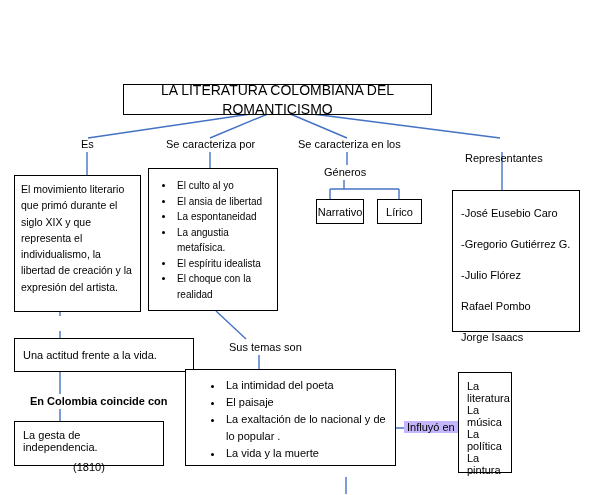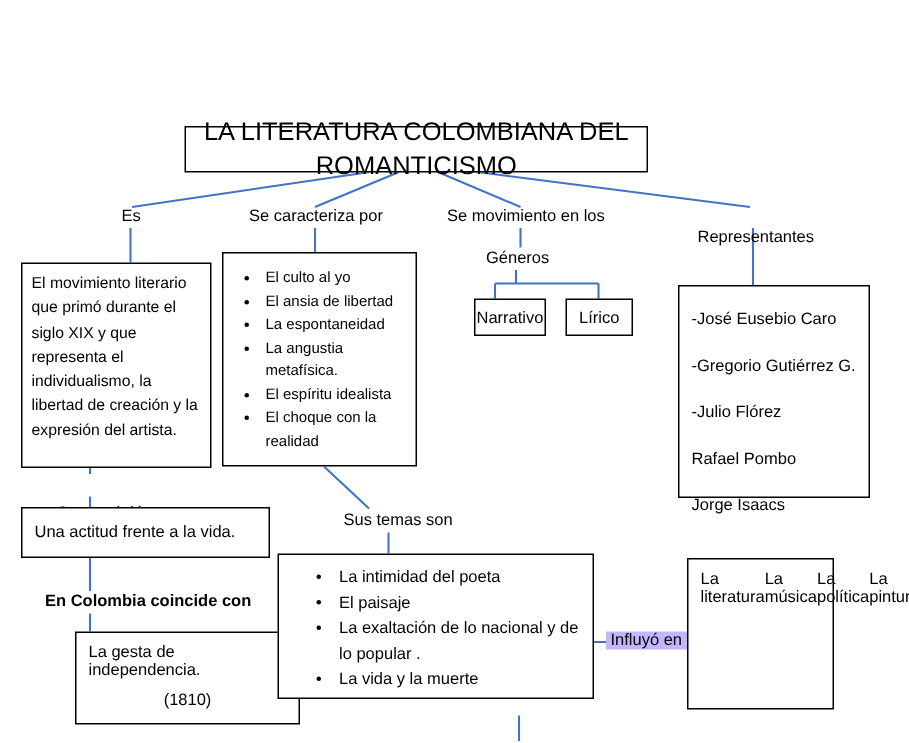--- a/index.html
+++ b/index.html
@@ -9,21 +9,21 @@
     position:relative; width:606px; height:495px; background:#fff;
     overflow:hidden; font-size:11px;
   }
   svg.lines { position:absolute; left:0; top:0; }
   .box { position:absolute; border:1px solid #000; background:#fff; }
   .label { position:absolute; white-space:nowrap; }
 
   .title-box {
     left:123px; top:84px; width:309px; height:31px;
     display:flex; flex-direction:column; align-items:center; justify-content:center;
-    font-size:17px; line-height:1.3; text-align:center;
+    font-size:14px; line-height:1.3; text-align:center;
   }
 
   .movimiento-box {
     left:14px; top:175px; width:127px; height:137px;
     padding:5px 4px 0 6px; font-size:10.5px; line-height:1.55;
   }
 
   .caracteristicas-box {
     left:148px; top:168px; width:130px; height:143px;
     padding:9px 4px 0 0; font-size:10px; line-height:1.55;
@@ -36,42 +36,41 @@
   .lirico-box { left:377px; top:199px; width:45px; height:25px;
     display:flex; align-items:center; justify-content:center; }
 
   .representantes-box {
     left:452px; top:190px; width:128px; height:142px;
     padding:16px 8px 12px 8px;
     display:flex; flex-direction:column; justify-content:space-between;gap:19px;
   }
 
   .actitud-box {
-    left:14px; top:338px; width:166px; height:34px;
+    left:14px; top:338px; width:180px; height:34px;
     display:flex; align-items:center; padding-left:8px;
   }
 
   .gesta-box {
-    left:14px; top:421px; width:150px; height:62px;
+    left:14px; top:421px; width:150px; height:45px;
     padding:7px 8px 0 8px;
-    margin-left:36px;
   }
   .gesta-box .y1810 { text-align:center; margin-top:8px; }
 
   .temas-box {
     left:185px; top:369px; width:211px; height:97px;
     padding:7px 6px 0 0; line-height:1.55;
   }
   .temas-box ul { list-style:disc; padding-left:38px; }
   .temas-box li { padding-left:2px; }
 
   .influyo-box {
-    left:458px; top:372px; width:98px; height:101px;
+    left:458px; top:372px; width:54px; height:101px;
     padding:7px 0 9px 8px;
-    display:flex; flex-direction:row; justify-content:space-between;
+    display:flex; flex-direction:column; justify-content:space-between;
   }
 
   .influyo-label { background:#c4b5fd; padding:0 3px; }
 </style>
 </head>
 <body>
 
 <div class="canvas">
 
   <svg class="lines" width="606" height="495">
@@ -99,21 +98,21 @@
     </g>
   </svg>
 
   <div class="box title-box">
     <div>LA LITERATURA  COLOMBIANA DEL</div>
     <div>ROMANTICISMO</div>
   </div>
 
   <div class="label" style="left:81px;  top:138px;">Es</div>
   <div class="label" style="left:166px; top:138px;">Se caracteriza por</div>
-  <div class="label" style="left:298px; top:138px;">Se movimiento en los</div>
+  <div class="label" style="left:298px; top:138px;">Se caracteriza en los</div>
   <div class="label" style="left:465px; top:152px;">Representantes</div>
   <div class="label" style="left:324px; top:166px;">Géneros</div>
 
   <div class="box movimiento-box">
     <span>El movimiento literario que primó durante el siglo XIX y que representa el individualismo, la libertad de creación y la expresión del  artista.</span>
   </div>
 
   <div class="box caracteristicas-box">
     <ul>
       <li>El culto al yo</li>

